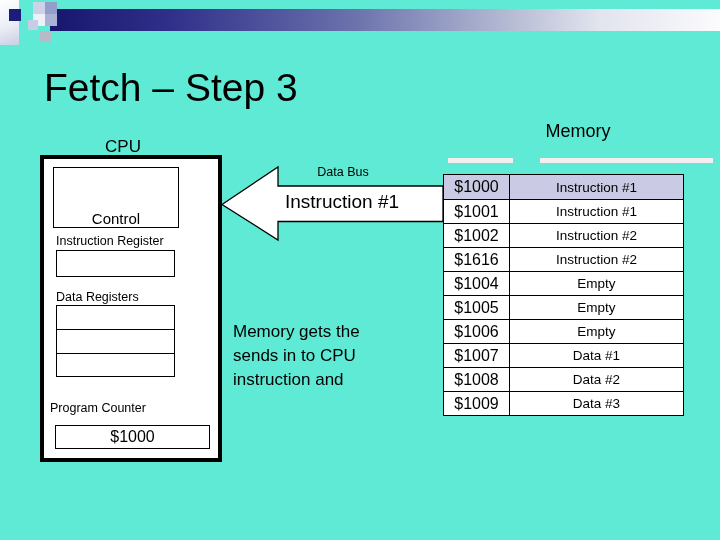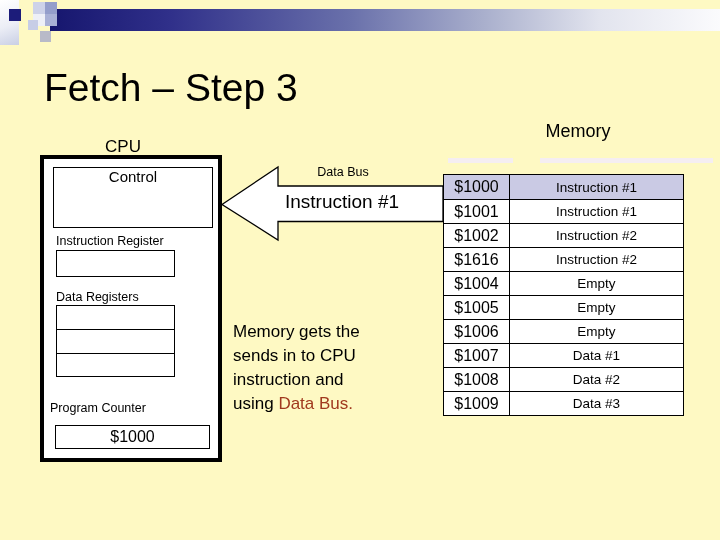--- a/index.html
+++ b/index.html
@@ -1,33 +1,33 @@
 <!DOCTYPE html>
 <html style="--accent: #a0391e; --hl: #cacae4;"><head>
 <meta charset="utf-8">
 <style>
   html,body{margin:0;padding:0;background:#fff;}
   .slide{
-    position:relative;width:720px;height:540px;background:#fef9c3;
+    position:relative;width:720px;height:540px;background:#5eead4;
     font-family:"Liberation Sans","DejaVu Sans",sans-serif;color:#000;overflow:hidden;
   }
   
   .hdr-bar{position:absolute;left:50px;top:9px;width:670px;height:22px;
     background:linear-gradient(to right,#16166e 0%,#30308a 18%,#6a71ab 45%,#aab0cd 65%,#e2e4ee 82%,#fbfbfd 100%);}
   .hdr-strip{position:absolute;left:0;top:0;width:19px;height:45px;
     background:linear-gradient(160deg,#ffffff 0%,#eceef6 55%,#c9cfe4 100%);}
   .sq{position:absolute;}
   
   .title{position:absolute;left:44px;top:66px;font-size:39px;font-weight:400;margin:0;letter-spacing:0;}
   .cpu-label{position:absolute;left:40px;top:121px;width:166px;text-align:center;font-size:17px;margin-top:16px;}
   .mem-label{position:absolute;left:458px;top:121px;width:240px;text-align:center;font-size:18px;}
   
   .cpu-box{position:absolute;left:40px;top:155px;width:182px;height:307px;border:4px solid #000;box-sizing:border-box;background:#fff;}
   .inner-box{position:absolute;border:1.3px solid #000;box-sizing:border-box;background:#fff;}
-  .control{left:53px;top:167px;width:160px;height:61px;display:flex;align-items:flex-start;justify-content:center;font-size:15px;}
+  .control{left:53px;top:167px;width:126px;height:61px;display:flex;align-items:flex-end;justify-content:center;font-size:15px;}
   .small-label{position:absolute;font-size:12.5px;line-height:14px;}
   .ir-box{left:56px;top:250px;width:119px;height:27px;}
   .dr-stack{position:absolute;left:56px;top:305px;width:119px;border:1.3px solid #000;box-sizing:border-box;background:#fff;}
   .dr-cell{height:23.3px;box-sizing:border-box;}
   .dr-cell + .dr-cell{border-top:1.3px solid #000;}
   .pc-box{left:55px;top:425px;width:155px;height:24px;display:flex;align-items:center;justify-content:center;font-size:16px;}
   
   .bus-svg{position:absolute;left:0;top:0;pointer-events:none;}
   .bus-label{position:absolute;left:283px;top:165px;width:120px;text-align:center;font-size:12.5px;}
   .bus-value{position:absolute;left:266px;top:191px;width:152px;text-align:center;font-size:19px;}
@@ -84,21 +84,20 @@
   <svg class="bus-svg" width="720" height="540" viewBox="0 0 720 540">
     <polygon points="222,204.5 278,167 278,186 443,186 443,221.5 278,221.5 278,240" fill="#ffffff" stroke="#000000" stroke-width="1.3"></polygon>
   </svg>
   <div class="bus-label">Data Bus</div>
   <div class="bus-value">Instruction #1</div>
 
   <div class="caption">
     <div>Memory gets the</div>
     <div>sends in to CPU</div>
     <div>instruction and</div>
-    <div><span>using </span><span class="accent">Data Bus.</span></div>
   </div>
 
   <div class="decor-strip" style="left:448px;width:65px;"></div>
   <div class="decor-strip" style="left:540px;width:173px;"></div>
 
   <div class="mem-table">
     <div class="mrow hl">
       <div class="addr-cell">$1000</div>
       <div class="val-cell">Instruction #1</div>
     </div>

